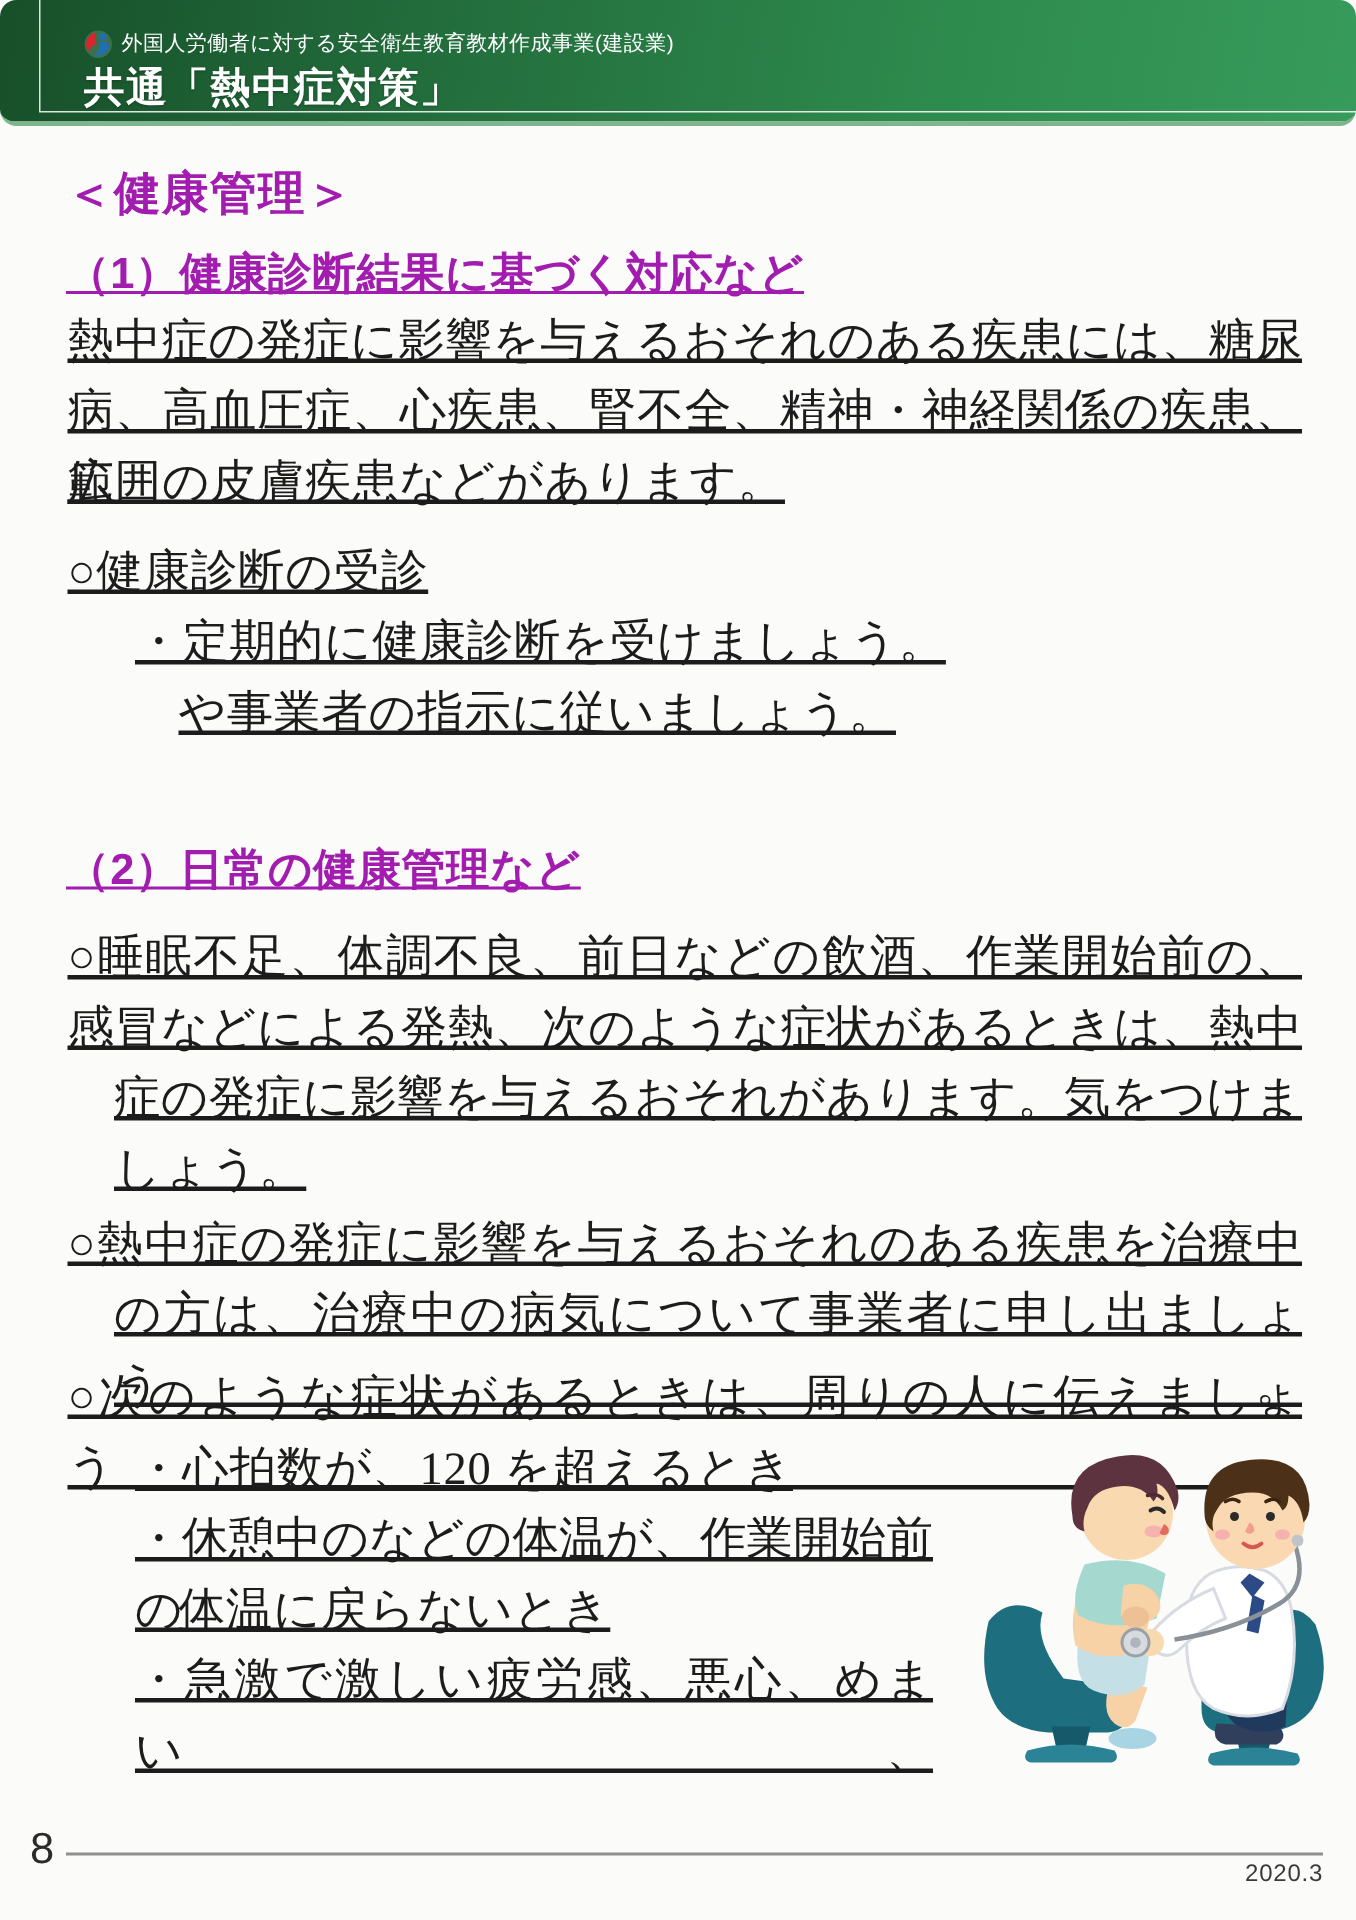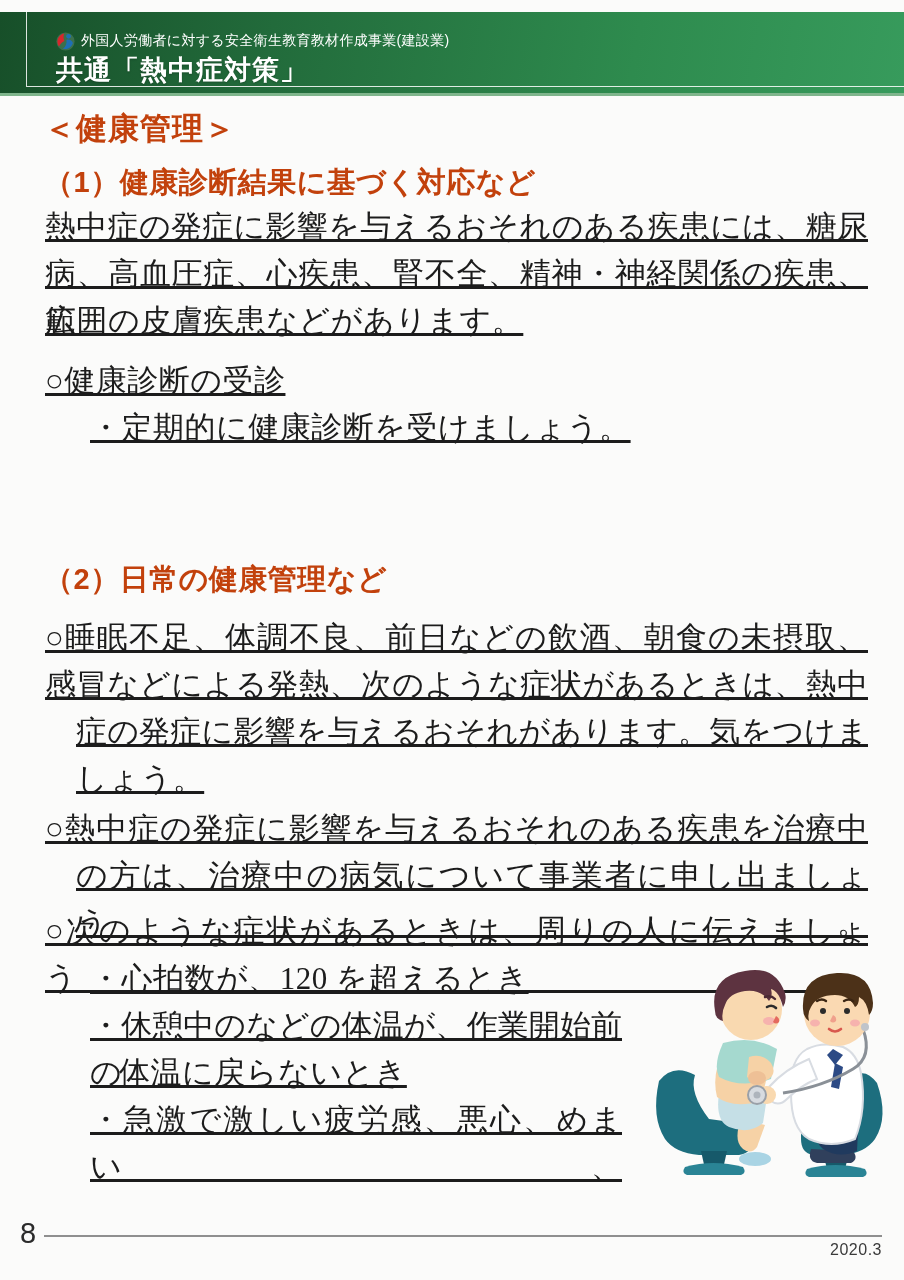--- a/index.html
+++ b/index.html
@@ -8,23 +8,24 @@
     width: 904px; height: 1280px;
     position: relative;
     background: #fbfbfa;
     font-family: "Liberation Serif", "DejaVu Serif", serif;
     color: #1f1f1f;
     overflow: hidden;
   }
 
   
   .header {
-    position: absolute; left: 0; top: 12px; width: 904px; height: 84px;
+    position: absolute; left: 0; top: 0; width: 904px; height: 84px;
     background: linear-gradient(100deg, #174f29 0%, #226b3b 30%, #2e8b4e 70%, #379b5c 100%);
     border-bottom: 3px solid #7fb58c;
+    border-radius: 11px;
   }
   .header-frame {
     position: absolute; left: 26px; top: -2px; right: 0; bottom: 6px;
     border-left: 1px solid rgba(255,255,255,.85);
     border-bottom: 1px solid rgba(255,255,255,.85);
   }
   .program-line {
     position: absolute; left: 56px; top: 19px; height: 20px;
     display: flex; align-items: center; gap: 6px;
   }
@@ -38,24 +39,24 @@
     color: #ffffff; font-family: "Liberation Sans", "DejaVu Sans", sans-serif;
     font-size: 27px; font-weight: bold; letter-spacing: 1px; white-space: nowrap;
     text-shadow: 0 1px 2px rgba(0,0,0,.25);
     text-align: center;
   }
 
   
   .abs { position: absolute; }
   .gothic {
     font-family: "Liberation Sans", "DejaVu Sans", sans-serif;
-    font-weight: bold; color: #c2410c;
+    font-weight: bold; color: #a21caf;
   }
   .sec-title { left: 44px; top: 108px; font-size: 31px; letter-spacing: 1px; }
-  .sub-head  { left: 44px; font-size: 29px; letter-spacing: 0.5px; }
+  .sub-head  { left: 44px; font-size: 29px; letter-spacing: 0.5px; text-decoration: underline; }
 
   .textblock { left: 45px; width: 823px; }
   .line {
     font-size: 31px; height: 47px; line-height: 47px;
     letter-spacing: 0.5px; white-space: nowrap; color: #1c1c1c; text-decoration: underline;
   }
   .fill  { white-space: normal; text-align: justify; text-align-last: justify; letter-spacing: 0; }
   .cont  { margin-left: 31px; }
 
   .bulletblock { left: 90px; width: 778px; }
@@ -107,26 +108,27 @@
 
 <div class="abs textblock" style="top:357px">
   <div class="line">○健康診断の受診</div>
 </div>
 
 <div class="abs bulletblock" style="top:404px">
   <div class="line">・定期的に健康診断を受けましょう。</div>
 </div>
 
 <div class="abs bulletblock" style="top:451px">
+  <div class="line cont">や事業者の指示に従いましょう。</div>
 </div>
 
 <div class="abs gothic sub-head" style="top:560px">（2）日常の健康管理など</div>
 
 <div class="abs textblock" style="top:614px">
-  <div class="line fill">○睡眠不足、体調不良、前日などの飲酒、朝食の未摂取、感</div>
+  <div class="line fill">○睡眠不足、体調不良、前日などの飲酒、作業開始前の、感</div>
   <div class="line fill cont">冒などによる発熱、次のような症状があるときは、熱中</div>
   <div class="line fill cont">症の発症に影響を与えるおそれがあります。気をつけま</div>
   <div class="line cont">しょう。</div>
 </div>
 
 <div class="abs textblock" style="top:805px">
   <div class="line fill">○熱中症の発症に影響を与えるおそれのある疾患を治療中</div>
   <div class="line fill cont">の方は、治療中の病気について事業者に申し出ましょう。</div>
 </div>
 

